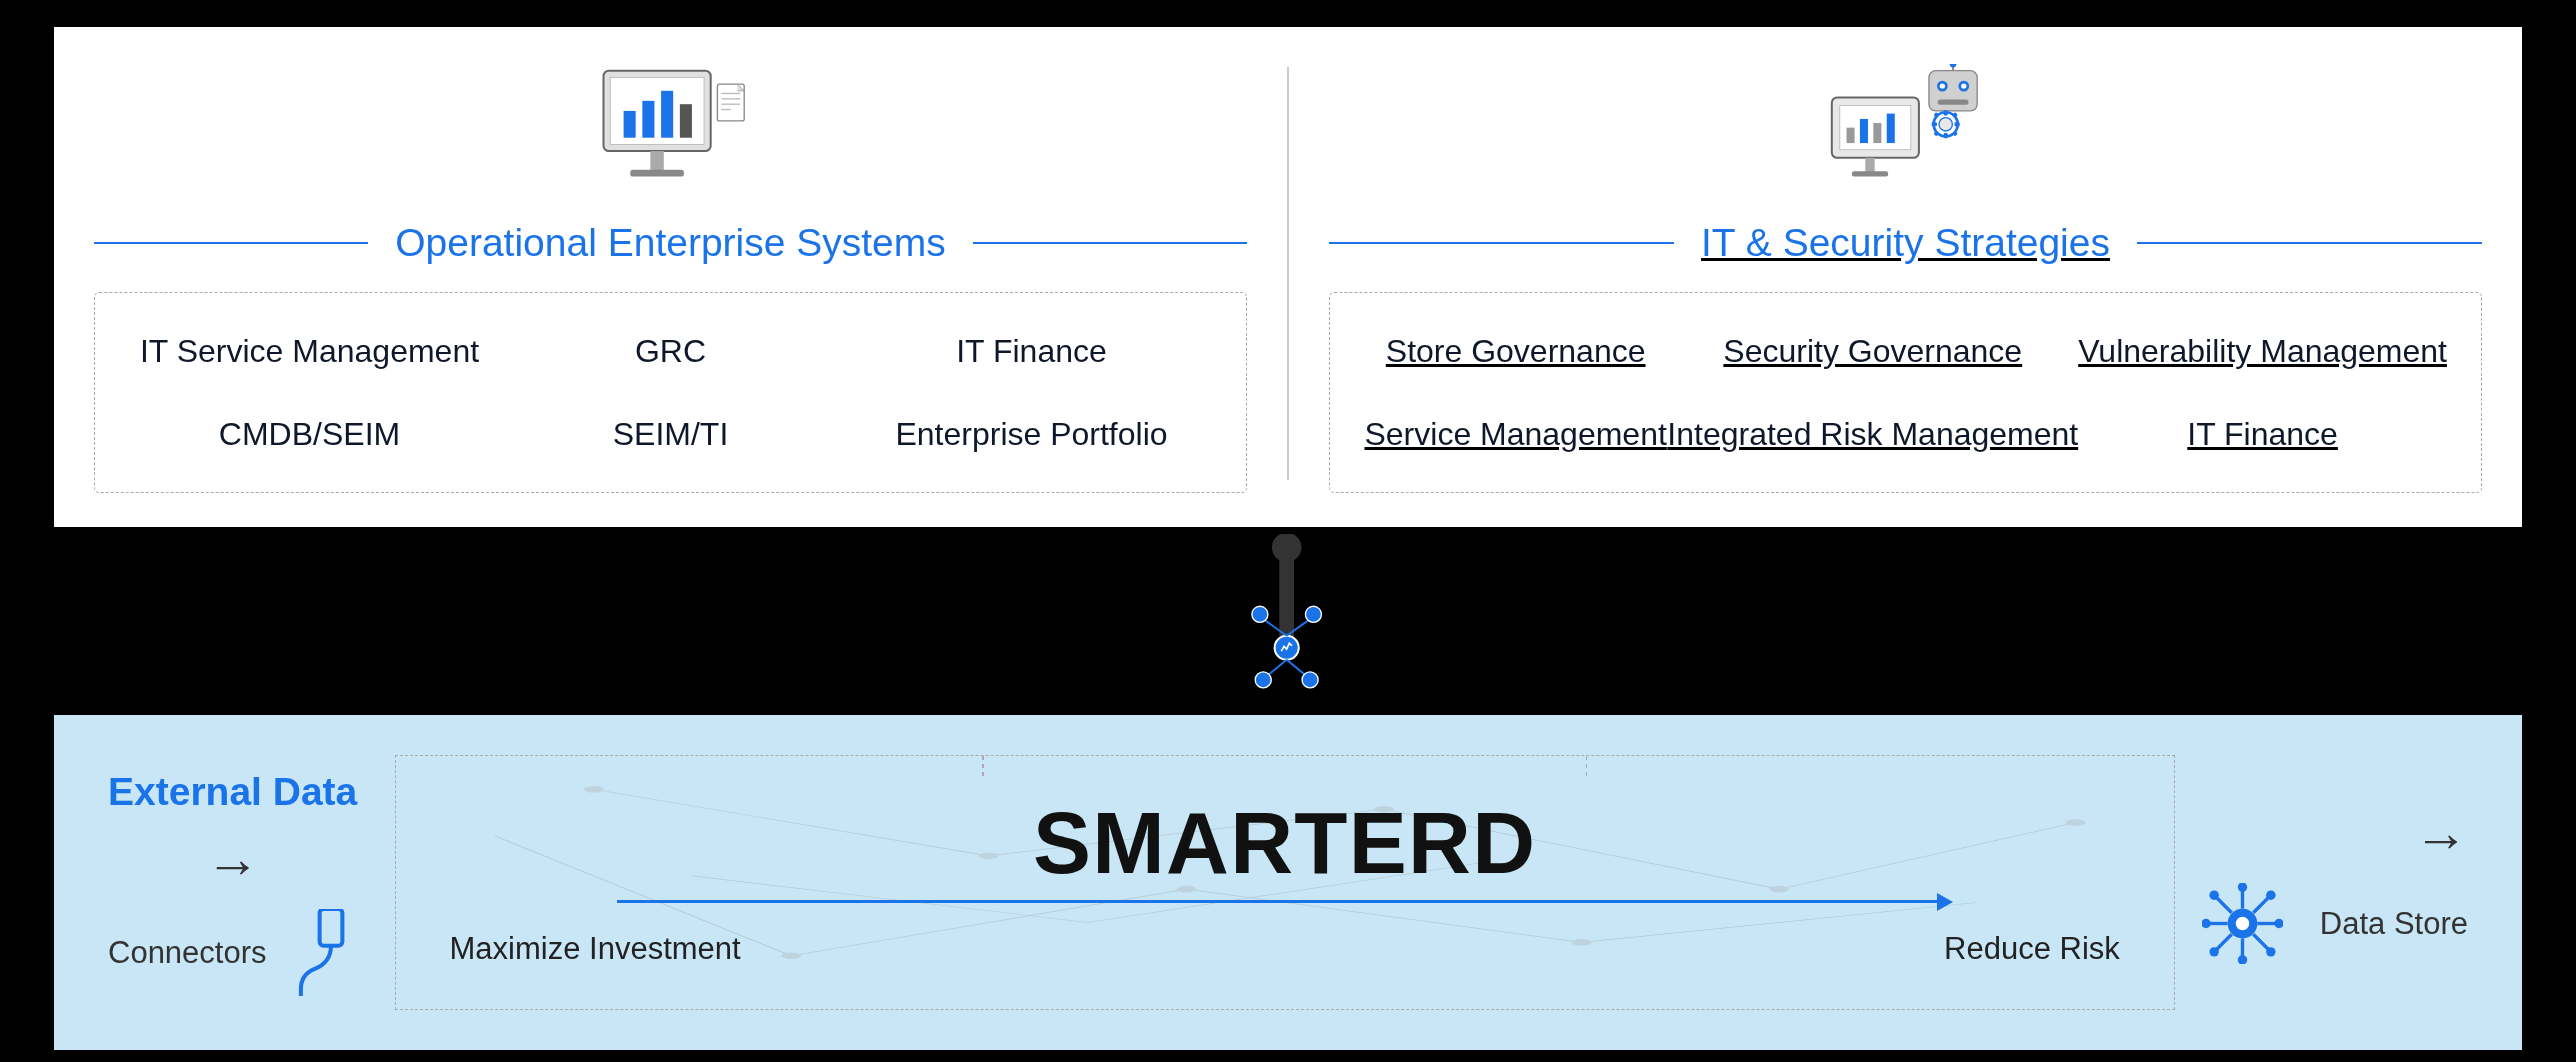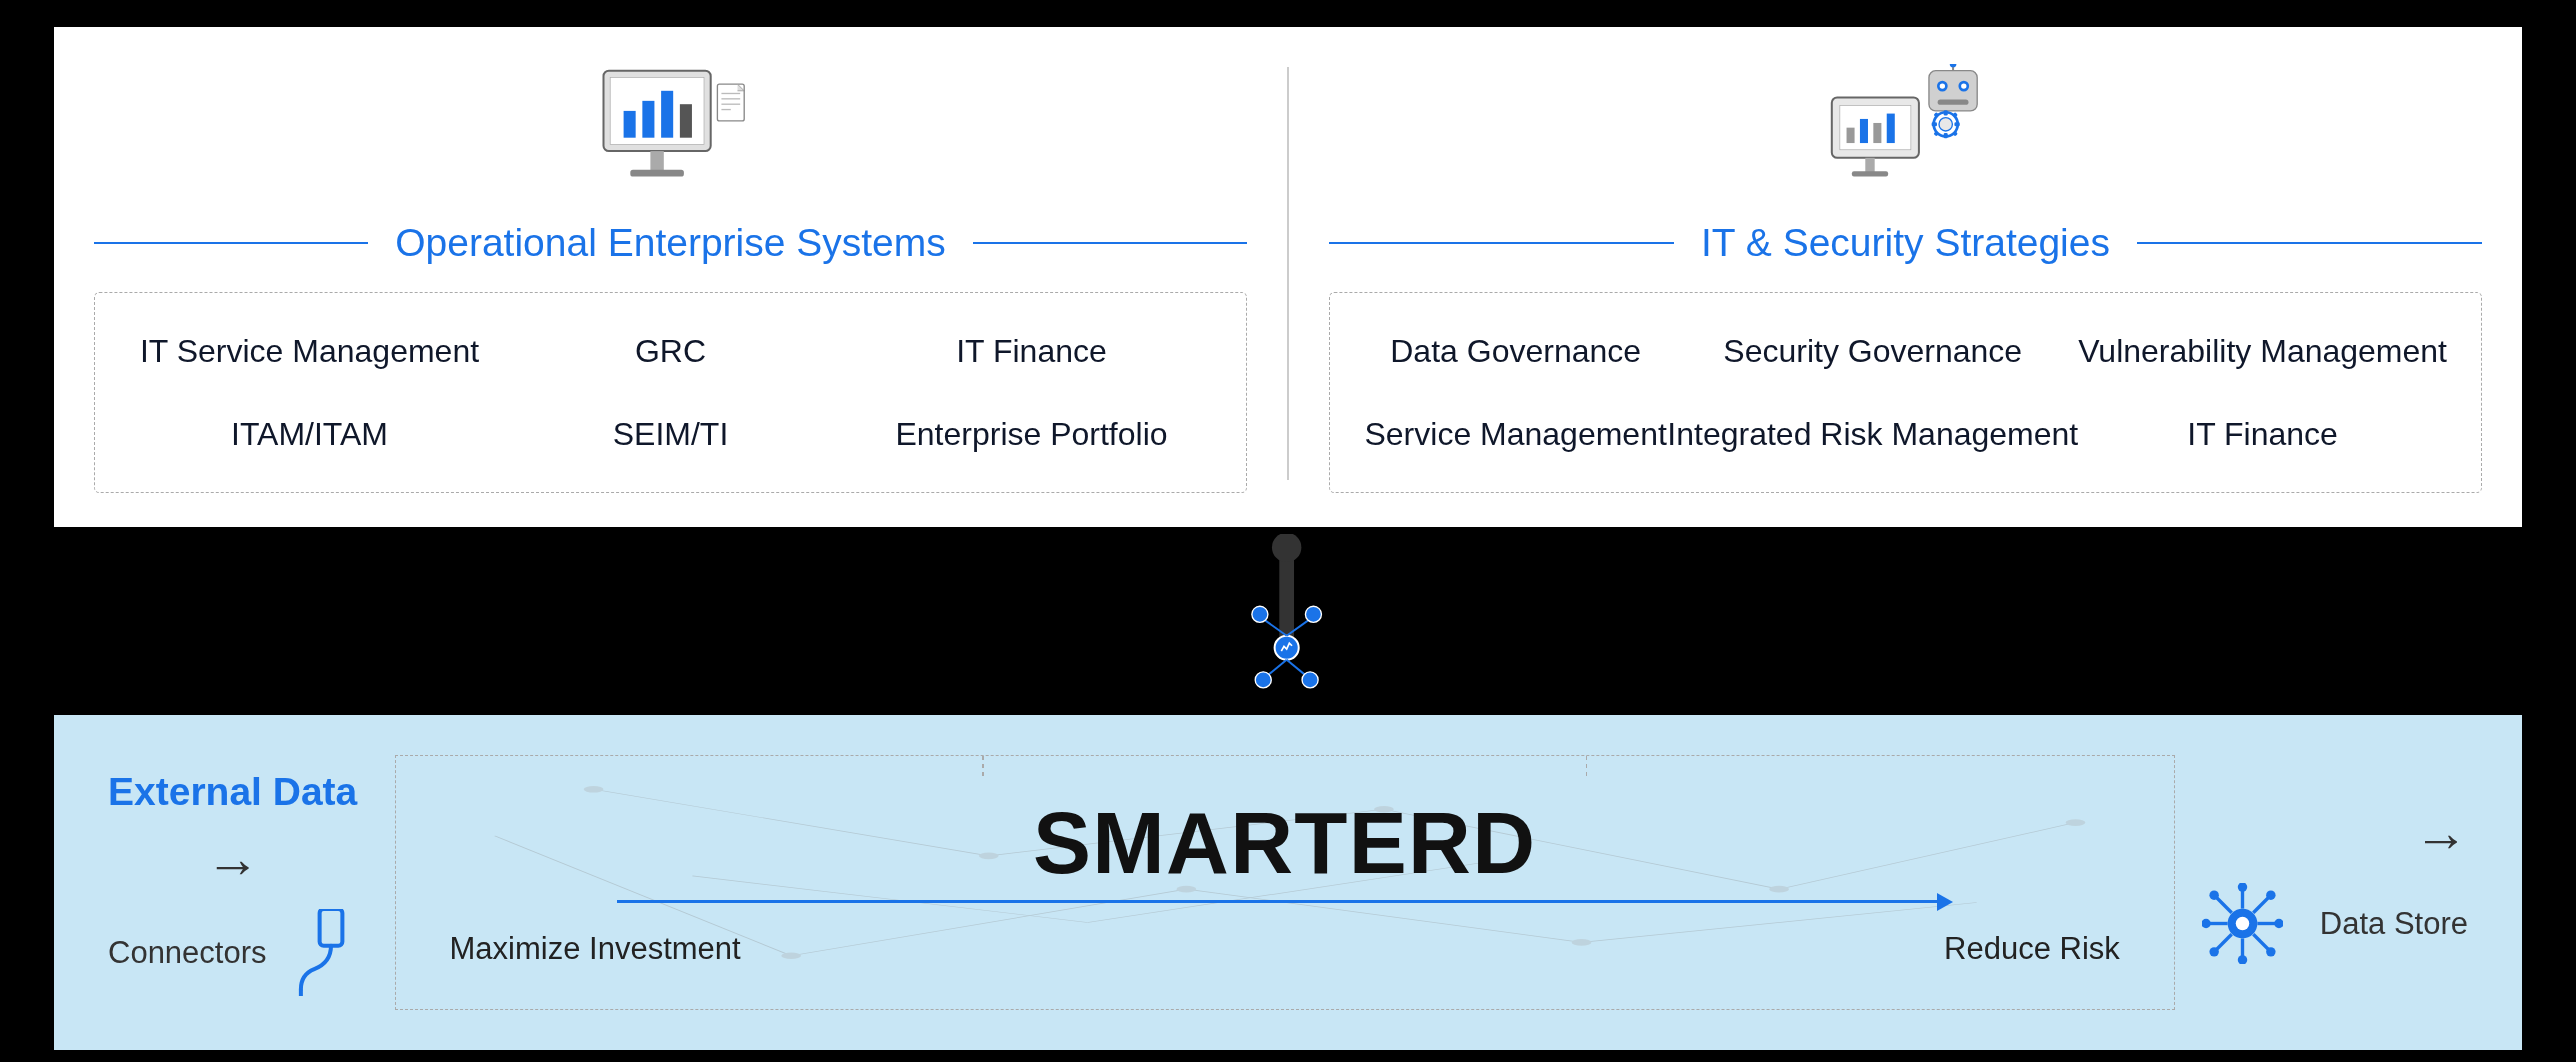--- a/index.html
+++ b/index.html
@@ -41,20 +41,21 @@
       align-items: center;
       padding-right: 40px;
     }
 
     .top-right {
       flex: 1;
       display: flex;
       flex-direction: column;
       align-items: center;
       padding-left: 40px;
+      text-decoration: underline;
     }
 
     .divider-vertical {
       width: 2px;
       background: #ccc;
       margin: 13.4px 0;
     }
 
     .icon-container {
       width: 201px;
@@ -275,21 +276,21 @@
       <div class="section-title-row">
         <div class="title-line"></div>
         <span class="section-title">Operational Enterprise Systems</span>
         <div class="title-line"></div>
       </div>
 
       <div class="dashed-box">
         <span class="box-item">IT Service Management</span>
         <span class="box-item">GRC</span>
         <span class="box-item">IT Finance</span>
-        <span class="box-item">ITAM/ITAM</span>
+        <span class="box-item">CMDB/SEIM</span>
         <span class="box-item">SEIM/TI</span>
         <span class="box-item">Enterprise Portfolio</span>
       </div>
     </div>
 
     <div class="divider-vertical"></div>
 
     <div class="top-right">
 
       <div class="icon-container">
@@ -334,21 +335,21 @@
         </svg>
       </div>
 
       <div class="section-title-row">
         <div class="title-line"></div>
         <span class="section-title">IT &amp; Security Strategies</span>
         <div class="title-line"></div>
       </div>
 
       <div class="dashed-box">
-        <span class="box-item">Data Governance</span>
+        <span class="box-item">Store Governance</span>
         <span class="box-item">Security Governance</span>
         <span class="box-item">Vulnerability Management</span>
         <span class="box-item">Service Management</span>
         <span class="box-item">Integrated Risk Management</span>
         <span class="box-item">IT Finance</span>
       </div>
     </div>
   </div>
 
   <div class="middle-section">

